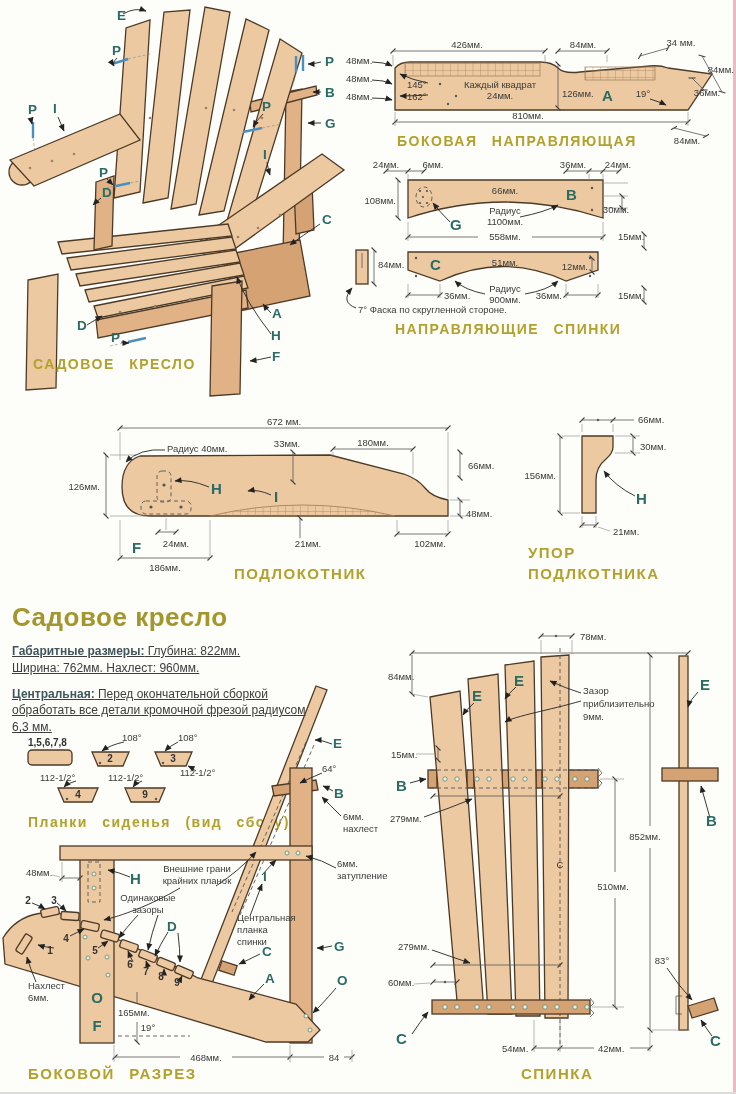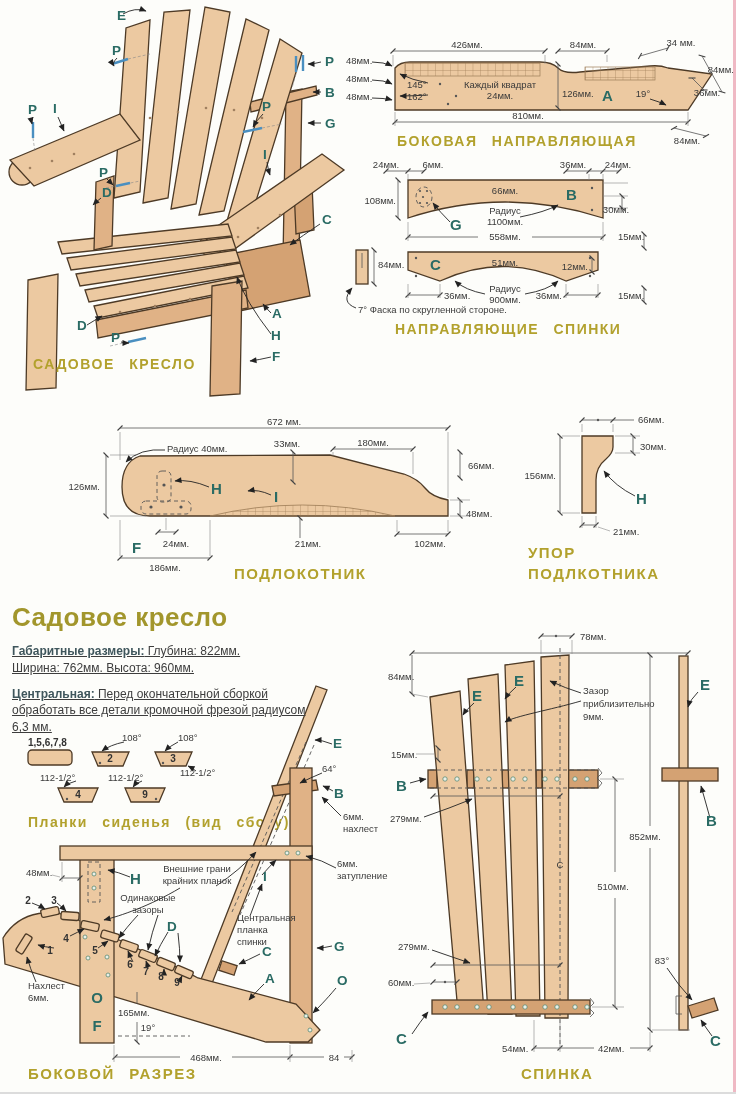--- a/index.html
+++ b/index.html
@@ -654,15 +654,15 @@
     <text class="t" x="502" y="1052">54мм.</text>
     <text class="t" x="598" y="1052">42мм.</text>
   </g>
   <text class="cap cap2" x="521" y="1079">СПИНКА</text>
 </g>
 </svg>
 
 <div id="info">
   <h1>Садовое кресло</h1>
   <p><b>Габаритные размеры:</b><span> Глубина: 822мм.</span><br>
-  <span>Ширина: 762мм. Высота: 960мм.</span></p>
+  <span>Ширина: 762мм. Нахлест: 960мм.</span></p>
   <p><b>Центральная:</b><span> Перед окончательной сборкой обработать все детали кромочной фрезой радиусом 6,3 мм.</span></p>
 </div>
 
 </body></html>

